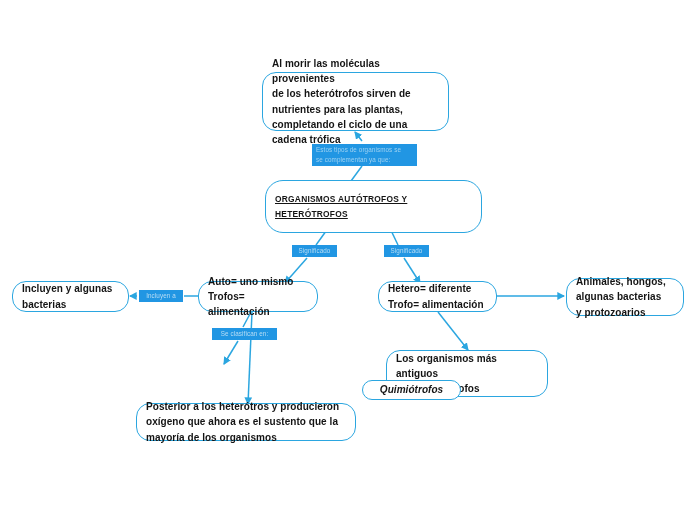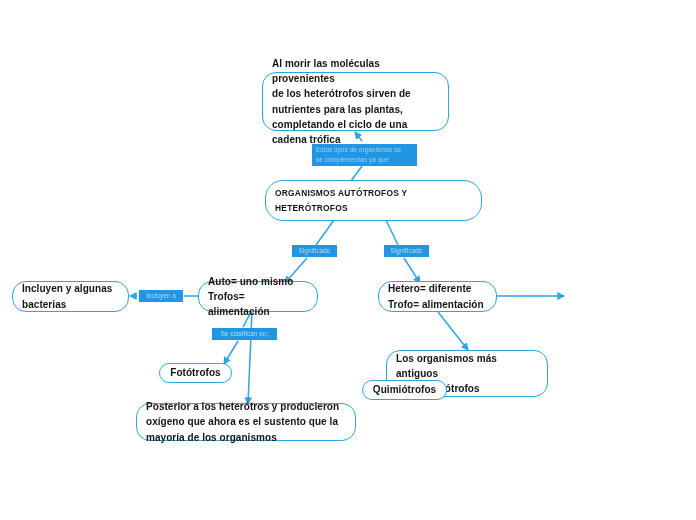--- a/index.html
+++ b/index.html
@@ -116,43 +116,45 @@
       <path d="M 438 312 L 468 350" stroke="#2ba6e0" stroke-width="1.5" fill="none" marker-end="url(#arrow)"></path>
     </g>
   </svg>
 
   <div class="node" id="n-top" style="left:262px; top:72px; width:187px; height:59px;">Al morir las moléculas provenientes
 de los  heterótrofos sirven de
 nutrientes para las plantas,
 completando el ciclo de una
 cadena trófica</div>
 
-  <div class="node center-node" id="n-center" style="left:265px; top:180px; width:217px; height:41px;">ORGANISMOS AUTÓTROFOS Y
+  <div class="node center-node" id="n-center" style="left:265px; top:180px; width:217px; height:53px;text-decoration:underline;">ORGANISMOS AUTÓTROFOS Y
 HETERÓTROFOS</div>
 
   <div class="node" id="n-auto" style="left:198px; top:281px; width:120px; height:31px;">Auto= uno mismo
 Trofos= alimentación</div>
 
   <div class="node" id="n-hetero" style="left:378px; top:281px; width:119px; height:31px;">Hetero= diferente
 Trofo= alimentación</div>
 
   <div class="node" id="n-plantas" style="left:12px; top:281px; width:117px; height:31px;">Incluyen y algunas
 bacterias</div>
 
+  <div class="node" id="n-animales" style="left:566px; top:278px; width:118px; height:38px;">Animales, hongos,
+algunas  bacterias
+y protozoarios</div>
 
-  <div class="node" id="n-fototrofos" style="left:159px; top:363px; width:73px; height:20px; justify-content:center;">Fotótrofos</div>
 
   <div class="node" id="n-posterior" style="left:136px; top:403px; width:220px; height:38px;">Posterior a los heterótros y producieron
 oxígeno que ahora es el sustento que la
 mayoría de los organismos</div>
 
   <div class="node" id="n-antiguos" style="left:386px; top:350px; width:162px; height:47px;">Los organismos más antiguos
 eran heterótrofos</div>
 
-  <div class="node" id="n-quimiotrofos" style="left:362px; top:380px; width:85px; height:20px; justify-content:center;">Quimiótrofos</div>
+  <div class="node" id="n-quimiotrofos" style="left:362px; top:380px; width:99px; height:20px; justify-content:center;font-style:italic;">Quimiótrofos</div>
 
   <div class="label" id="l-complementan" style="left:312px; top:144px; width:105px; height:22px;">Estos tipos de organismos se
 se complementan ya que:</div>
 
   <div class="label lbl-sig" id="l-sig-left" style="left:292px; top:245px; width:45px; height:12px;">Significado</div>
 
   <div class="label lbl-sig" id="l-sig-right" style="left:384px; top:245px; width:45px; height:12px;">Significado</div>
 
   <div class="label lbl-sig" id="l-incluyen" style="left:139px; top:290px; width:44px; height:12px;">Incluyen a</div>
 

